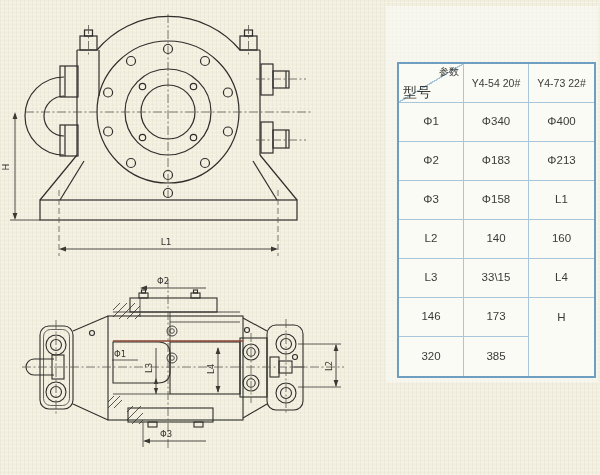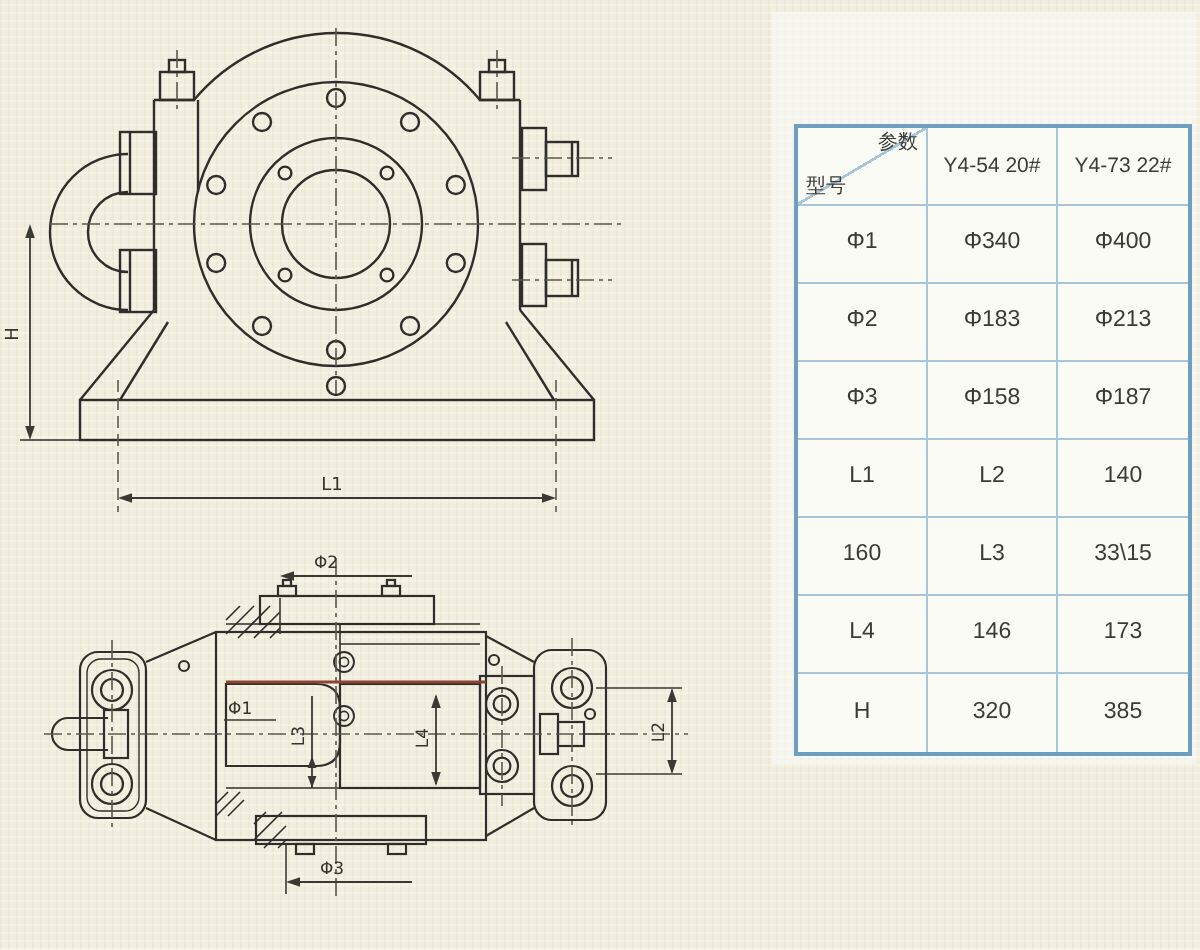--- a/index.html
+++ b/index.html
@@ -31,21 +31,21 @@
   .cell:nth-child(3n){border-right:none;}
   .cell:nth-last-child(-n+3){border-bottom:none;}
   .cell.th{font-size:10.5px;}
   .cell.corner{
     position:relative;
     background:linear-gradient(to bottom right,
       rgba(0,0,0,0) calc(50% - .7px), #a7c6d9 calc(50% - .7px),
       #a7c6d9 calc(50% + .7px), rgba(0,0,0,0) calc(50% + .7px));
   }
   .corner-top{position:absolute;top:3px;right:4px;font-size:10px;}
-  .corner-bottom{position:absolute;bottom:3px;left:4px;font-size:10px;}
+  .corner-bottom{position:absolute;bottom:3px;left:4px;font-size:14px;}
   text{font-family:"DejaVu Sans","Liberation Sans",sans-serif;fill:#35342f;}
 </style>
 </head>
 <body>
 
 <svg class="drawing-svg" width="600" height="475" viewBox="0 0 600 475">
 
   <g>
 
     <g stroke="#2f2e2b" fill="none" stroke-width="1.2">
@@ -284,21 +284,20 @@
   <div class="cell">Φ1</div>
   <div class="cell">Φ340</div>
   <div class="cell">Φ400</div>
 
   <div class="cell">Φ2</div>
   <div class="cell">Φ183</div>
   <div class="cell">Φ213</div>
 
   <div class="cell">Φ3</div>
   <div class="cell">Φ158</div>
-  <div class="cell">Φ187</div>
 
   <div class="cell">L1</div>
 
   <div class="cell">L2</div>
   <div class="cell">140</div>
   <div class="cell">160</div>
 
   <div class="cell">L3</div>
   <div class="cell">33\15</div>
 

